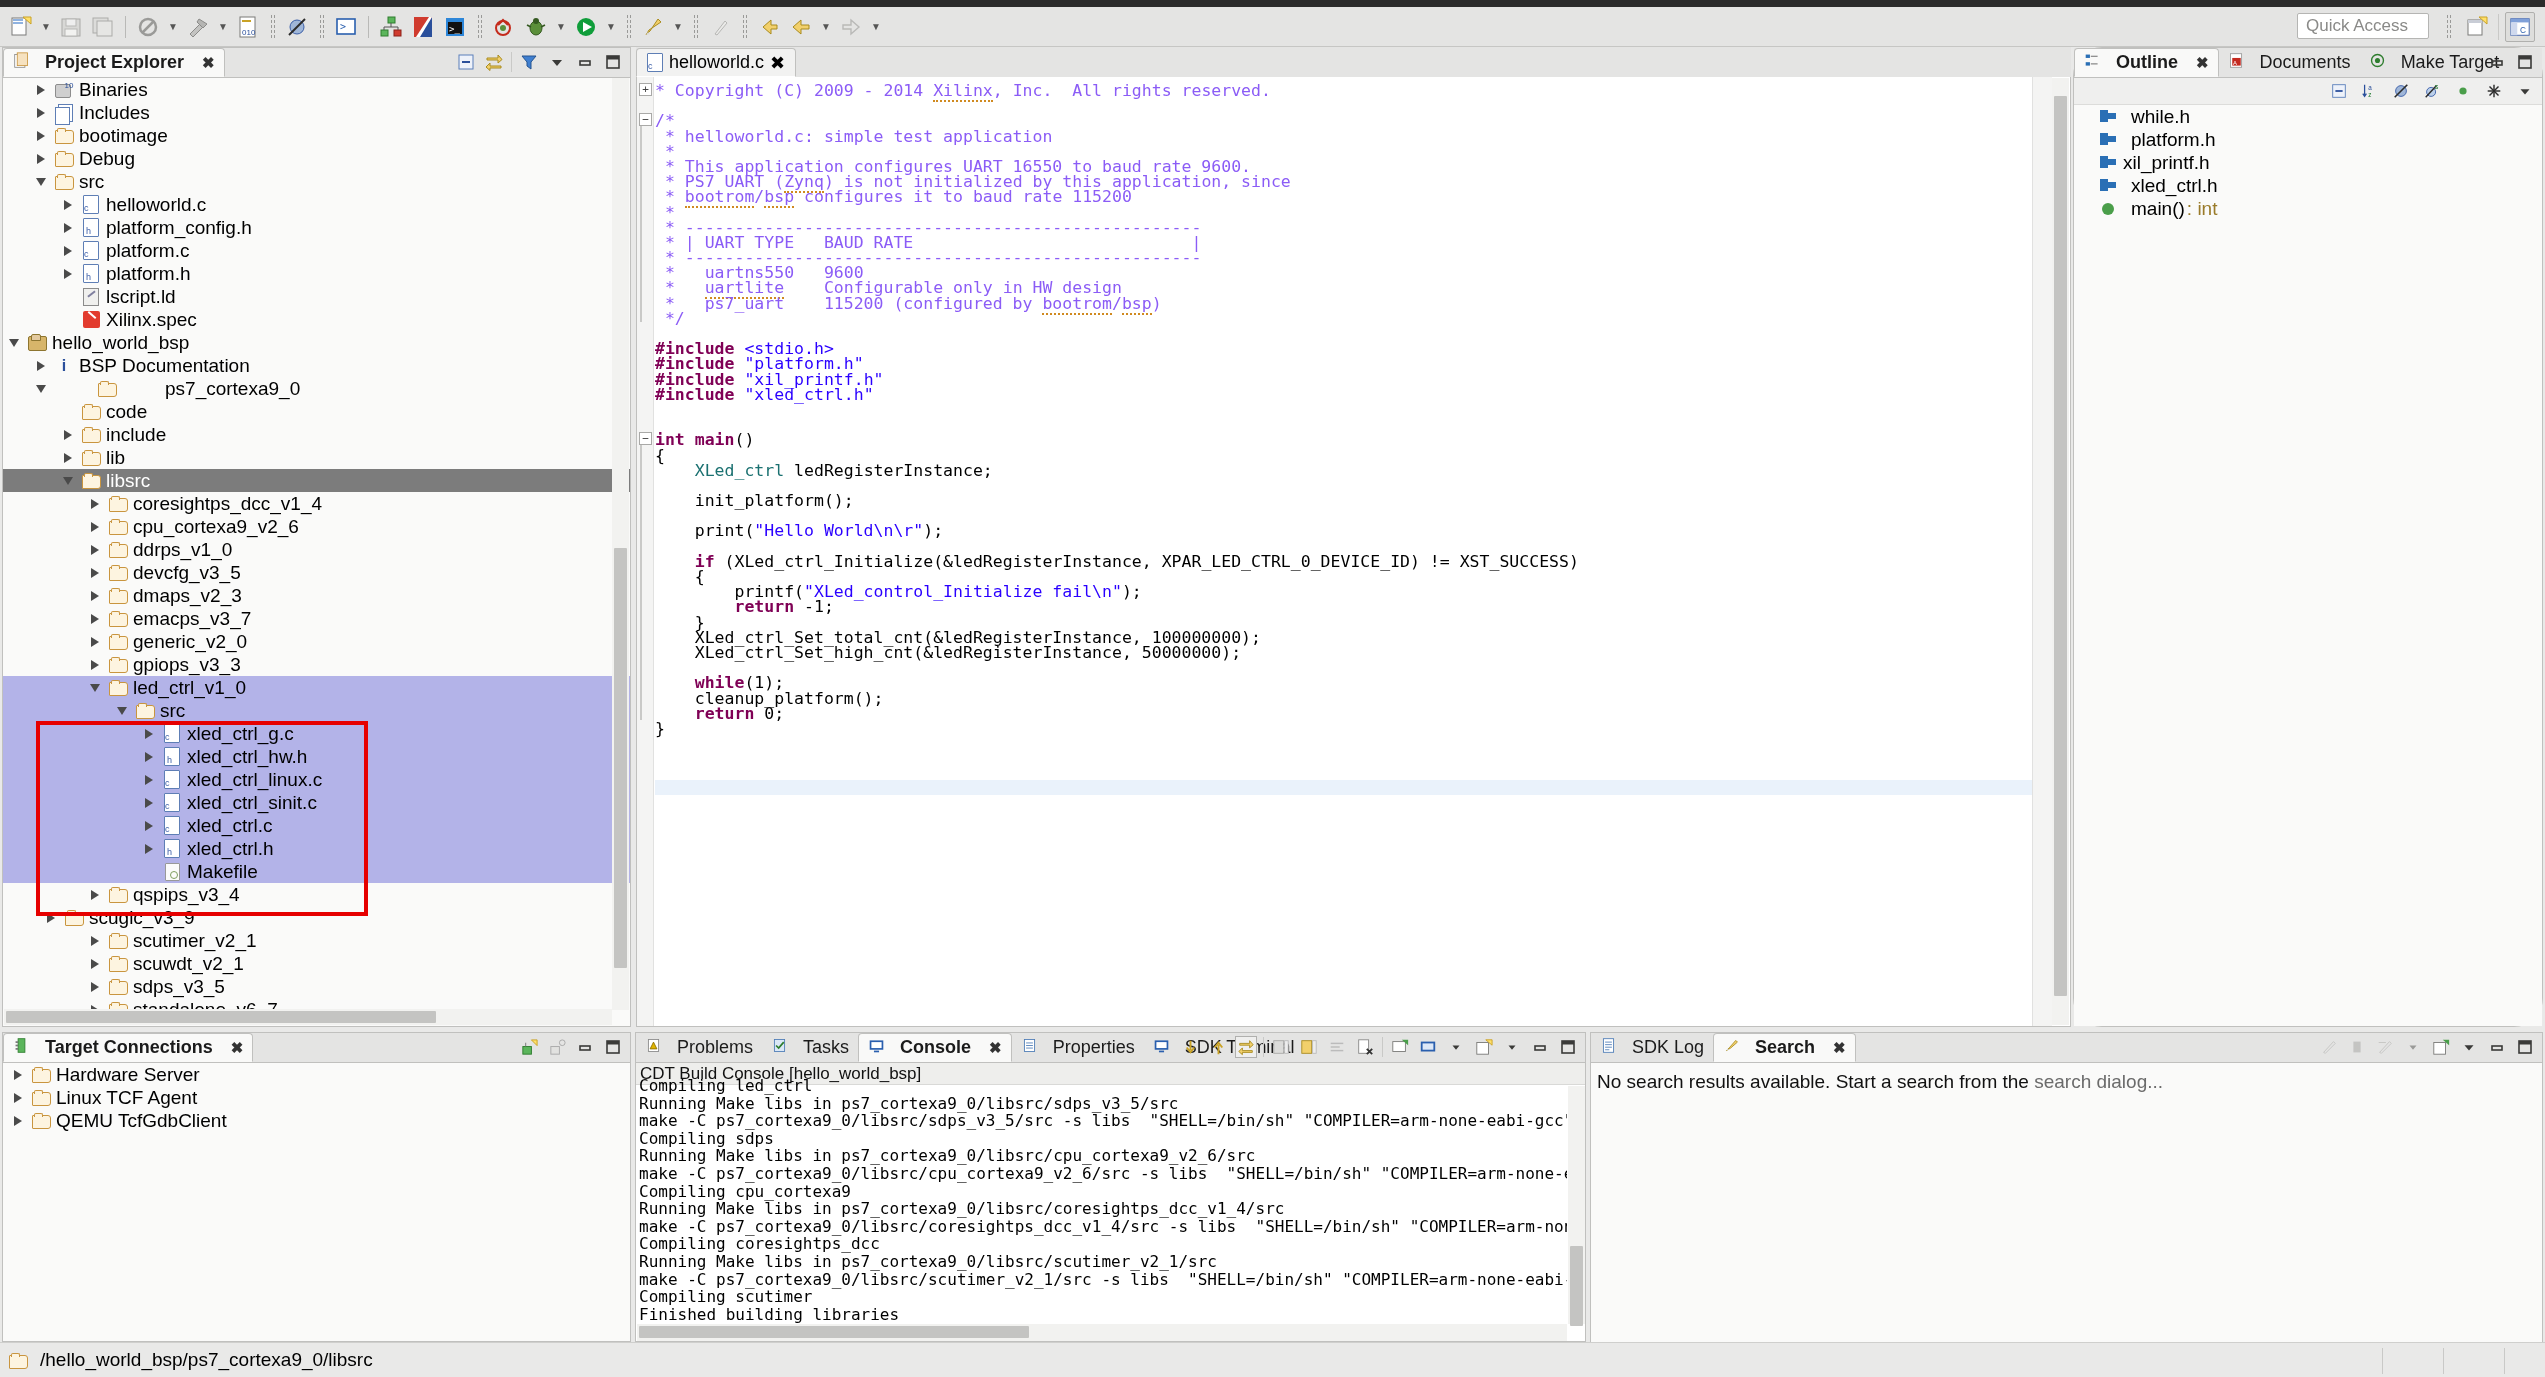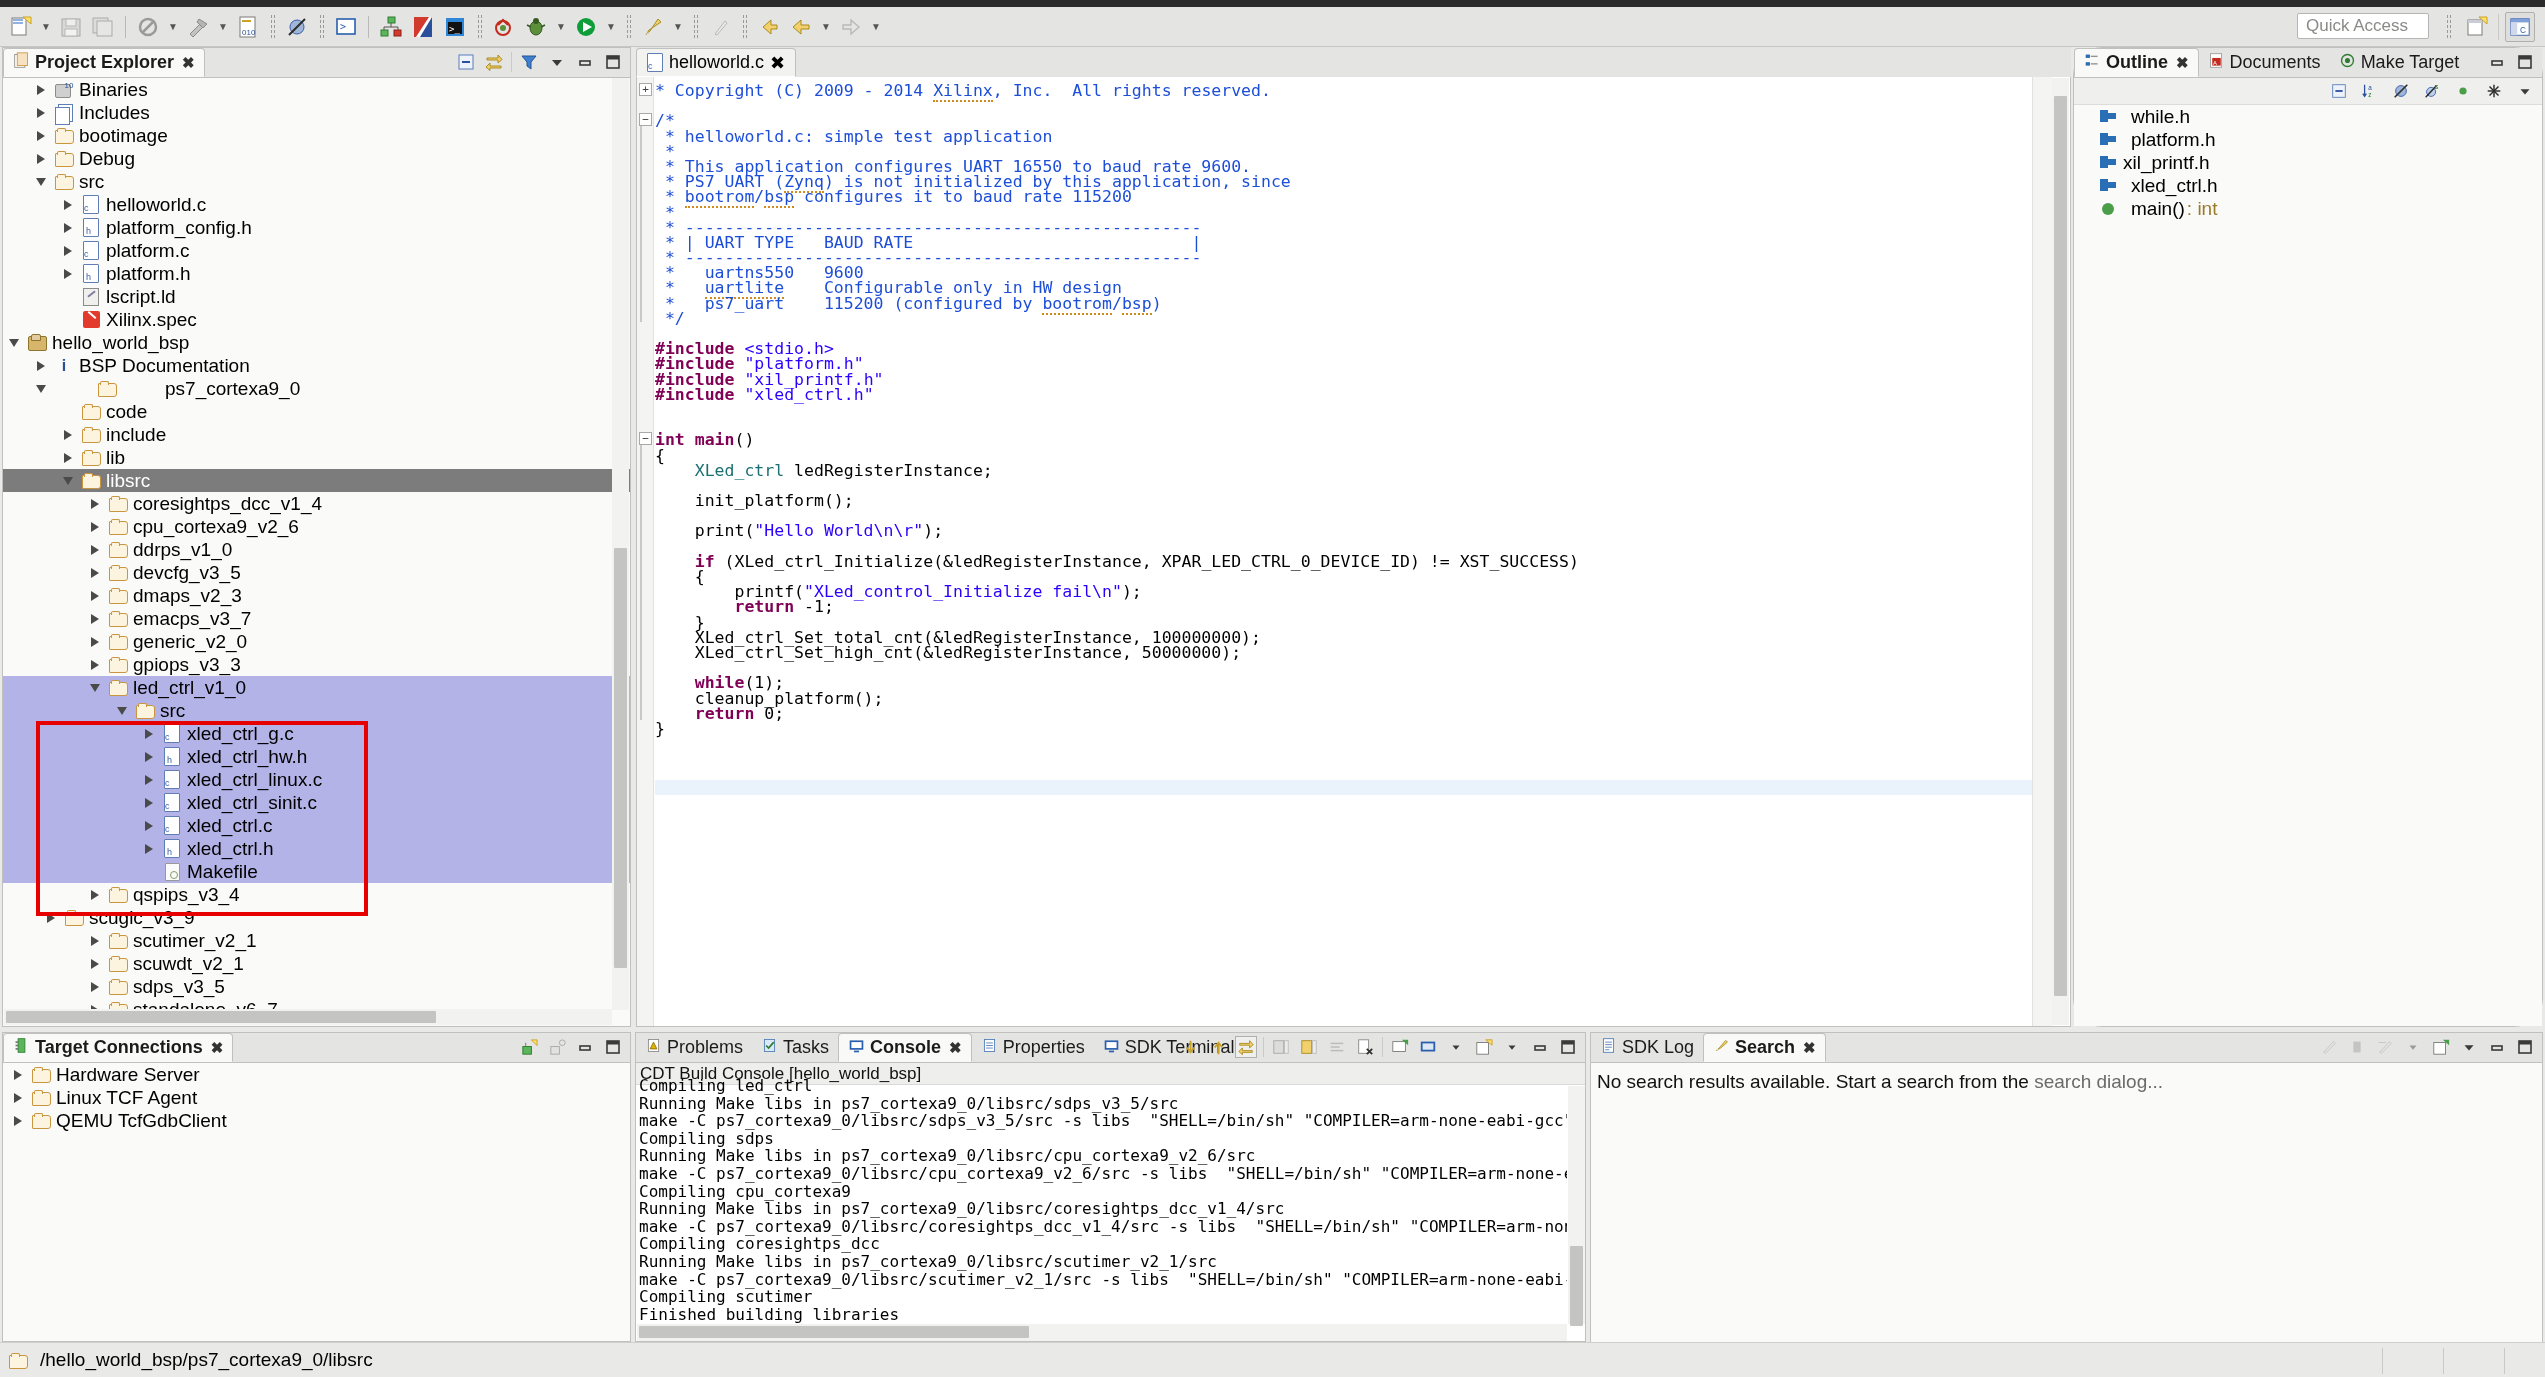--- a/index.html
+++ b/index.html
@@ -43,21 +43,21 @@
   
   .workbench { position:absolute; top:47px; left:0; right:0; bottom:35px; }
 
   
   .view { position:absolute; background:#f7f7f6; border:1px solid #c0c0be; }
   .view-tabs {
     height:30px; background:#e4e4e3; display:flex; align-items:flex-end;
     border-bottom:1px solid #c0c0be; position:relative;
   }
   .vtab {
-    display:flex; align-items:center; gap:5px;
+    display:flex; align-items:center; gap:15px;
     height:29px; padding:0 9px; font-size:18px; color:#1b1b1b;
     border-top-left-radius:4px; border-top-right-radius:4px;
   }
   .vtab.active { background:#f9f9f8; font-weight:bold; border:1px solid #c0c0be; border-bottom:1px solid #f9f9f8; }
   .vtab .close { font-size:15px; color:#333; margin-left:3px;}
   .vtools { position:absolute; right:6px; top:3px; display:flex; align-items:center; gap:6px; }
   .vtool { width:22px; height:22px; display:flex; align-items:center; justify-content:center; }
   .vtool.framed { border:1px solid #b0b0ae; background:#efefee; }
 
   
@@ -137,21 +137,21 @@
     position:absolute; top:30px; left:0; right:0; bottom:0;
     background:#fff; border:1px solid #c0c0be; border-top:none; overflow:hidden;
   }
   .gutter { position:absolute; left:0; top:0; bottom:0; width:17px; background:#f4f4f3; border-right:1px solid #e1e1e0; }
   .codetext {
     position:absolute; left:18px; top:6px; right:40px; bottom:0;
     font-family:"DejaVu Sans Mono", monospace; font-size:16.5px; line-height:15.2px;
     white-space:pre;
   }
   .cl { display:block; height:15.2px; }
-  .cmt { color:#1d4ed8; }
+  .cmt { color:#8b5cf6; }
   .kw  { color:#7f0055; font-weight:bold; }
   .pp  { color:#7f0055; font-weight:bold; }
   .str { color:#2a00ff; }
   .typ { color:#1a7070; }
   .spell { border-bottom:2px dotted #d08a20; }
   .curline { position:absolute; left:18px; right:1px; height:15px; background:#eaf2fb; }
   .codefold { position:absolute; left:2px; width:13px; height:13px; border:1px solid #a9a9a7; background:#fff;
               font-size:11px; line-height:11px; text-align:center; color:#444; font-family:"DejaVu Sans Mono", monospace;}
   .foldbar { position:absolute; left:3px; width:11px; border-left:2px solid #c9c9c7; }
   .ruler { position:absolute; right:18px; top:0; bottom:0; width:20px; background:#f4f4f3; border-left:1px solid #e1e1e0;}

